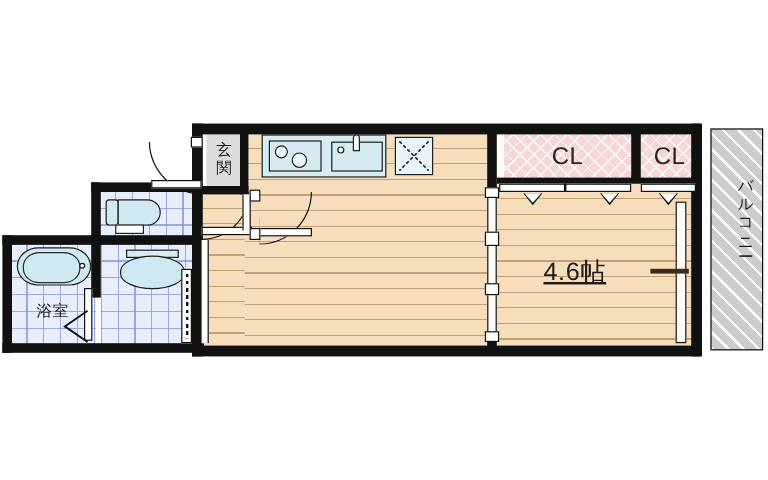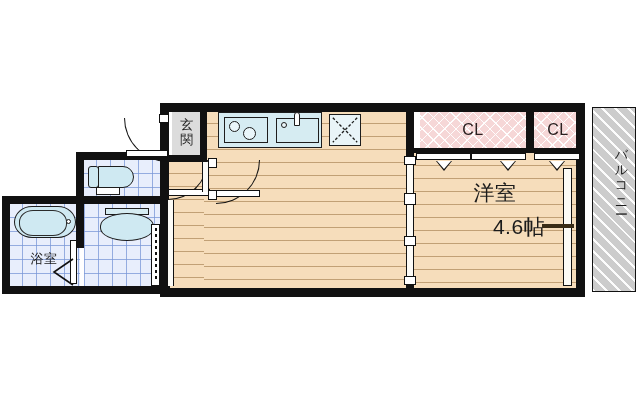--- a/index.html
+++ b/index.html
@@ -38,21 +38,21 @@
 
   
   .wall{background:#111111;}
 
   
   .lbl{position:absolute;color:#1b1b1b;text-align:center;white-space:nowrap;
        line-height:1.08;letter-spacing:.5px;}
   .lbl-room{font-size:21px;}
   .lbl-area{font-size:21px;}
   .lbl-small{font-size:13px;}
-  .lbl-cl{font-size:16px;color:#2a2020;}
+  .lbl-cl{font-size:20px;color:#2a2020;}
   .vert{writing-mode:vertical-rl;text-orientation:upright;letter-spacing:2px;font-size:13px;}
   .stack{display:flex;flex-direction:column;align-items:center;line-height:1.12;}
 
   
   .box-out{border:1.6px solid #1d1d1d;box-sizing:border-box;}
   .tub{border:1.6px solid #1d1d1d;border-radius:18px/16px;background:#cfe9f2;}
   .tub-in{position:absolute;border:1.3px solid #2b2b2b;border-radius:14px/12px;background:#cfe9f2;}
   .circ{border:1.5px solid #1d1d1d;border-radius:50%;}
   .sinkbowl{border:1.6px solid #1d1d1d;border-radius:50%/46%;background:#cfe9f2;}
   .toilet-tank{border:1.6px solid #1d1d1d;background:#cfe9f2;border-radius:3px;}
@@ -104,22 +104,21 @@
 
   <div class="abs floor-tile" style="left:84px;top:203px;width:84px;height:87px;"></div>
 
   <div class="abs floor-closet" style="left:420px;top:112px;width:106px;height:38px;"></div>
   <div class="lbl lbl-cl" style="left:420px;top:121px;width:106px;">CL</div>
 
   <div class="abs floor-closet" style="left:534px;top:112px;width:48px;height:38px;"></div>
   <div class="lbl lbl-cl" style="left:534px;top:121px;width:48px;">CL</div>
 
 
-  <div class="lbl lbl-room" style="left:435px;top:182px;width:120px;">洋室</div>
-  <div class="lbl lbl-area" style="left:456px;top:216px;width:126px;">4.6帖</div>
+  <div class="lbl lbl-area" style="left:416px;top:216px;width:126px;text-decoration:underline;">4.6帖</div>
 
   <div class="abs box-out" style="left:224px;top:117px;width:44px;height:26px;background:#d6ecf2;"></div>
   <div class="abs circ" style="left:229px;top:121px;width:11px;height:11px;background:#eaf6fa;"></div>
   <div class="abs circ" style="left:243px;top:127px;width:13px;height:13px;background:#eaf6fa;"></div>
 
   <div class="abs box-out" style="left:276px;top:118px;width:43px;height:25px;background:#d6ecf2;"></div>
   <div class="abs circ" style="left:281px;top:122px;width:6px;height:6px;background:#eaf6fa;"></div>
   <div class="abs" style="left:294px;top:112px;width:6px;height:14px;background:#fff;border:1.4px solid #1d1d1d;border-radius:3px 3px 0 0;"></div>
 
   <div class="abs box-out" style="left:329px;top:114px;width:32px;height:32px;background:#e9f4f8;">

